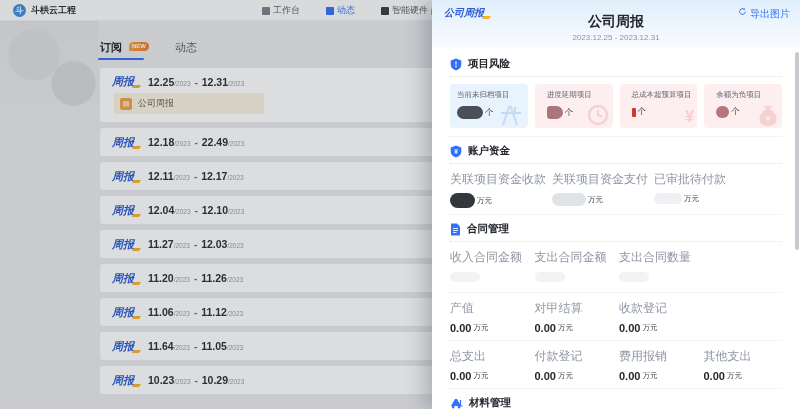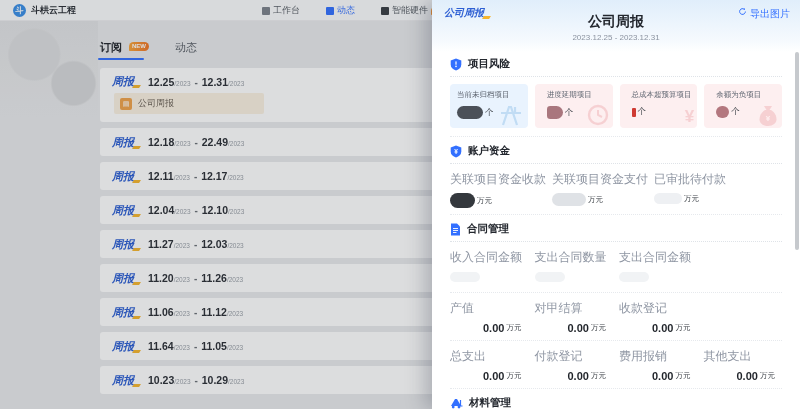--- a/index.html
+++ b/index.html
@@ -68,21 +68,21 @@
     font-size:14px; font-weight:bold; color:#23272e; }
   .pdate { position:absolute; top:33px; left:0; width:100%; text-align:center; font-size:8px; color:#8b93a0; }
 
   .pbody { position:absolute; top:50px; left:0; width:100%; padding:0 18px; }
   .sec-head { display:flex; align-items:center; gap:6px; padding:7px 0 5px;
     font-size:10.5px; font-weight:bold; color:#23272e; border-bottom:1px dotted #dfe3e8; }
   .statgrid { display:grid; grid-template-columns:repeat(4,1fr); gap:0 6px;
     padding:7px 0 6px; border-bottom:1px dotted #e6e9ed; }
   .stat .lbl { font-size:12px; color:#8f96a3; white-space:nowrap; }
   .stat .vline { margin-top:5px; display:flex; align-items:center; gap:2px; }
-  .stat .val { font-size:11px; font-weight:bold; color:#1f2329;margin-left:33px; }
+  .stat .val { font-size:11px; font-weight:bold; color:#1f2329; }
   .stat .unit { font-size:7.5px; color:#3a3f45; }
 
   .blob { border-radius:3px; display:inline-block; }
   .blob.dark  { width:25px; height:15px; background:#34383d; border-radius:8px; }
   .blob.light { width:34px; height:13px; background:#dfe2e6; border-radius:7px; }
   .blob.faint { width:28px; height:11px; background:#eef0f3; border-radius:6px; }
   .blob.ghost { width:30px; height:10px; background:#f1f3f5; border-radius:5px; margin-top:6px; }
   .blob.pinkdark { width:16px; height:13px; background:#a9767d; border-radius:4px 8px 8px 4px; }
   .blob.pinksm { width:13px; height:12px; background:#b3777e; border-radius:6px; }
   .blob.navy { width:26px; height:13px; background:#4b5058; border-radius:7px; }
@@ -344,25 +344,25 @@
           <path d="M3 5.5h5M3 7.5h5M3 9.5h3.5" stroke="#fff" stroke-width=".9"></path>
         </svg>
         <span>合同管理</span>
       </div>
       <div class="statgrid">
         <div class="stat">
           <div class="lbl">收入合同金额</div>
           <span class="blob ghost"></span>
         </div>
         <div class="stat">
+          <div class="lbl">支出合同金额</div>
+          <span class="blob ghost"></span>
+        </div>
+        <div class="stat">
           <div class="lbl">支出合同数量</div>
-          <span class="blob ghost"></span>
-        </div>
-        <div class="stat">
-          <div class="lbl">支出合同金额</div>
           <span class="blob ghost"></span>
         </div>
       </div>
 
       <div class="statgrid">
         <div class="stat">
           <div class="lbl">产值</div>
           <div class="vline">
               <span class="val">0.00</span>
             <span class="unit">万元</span>

